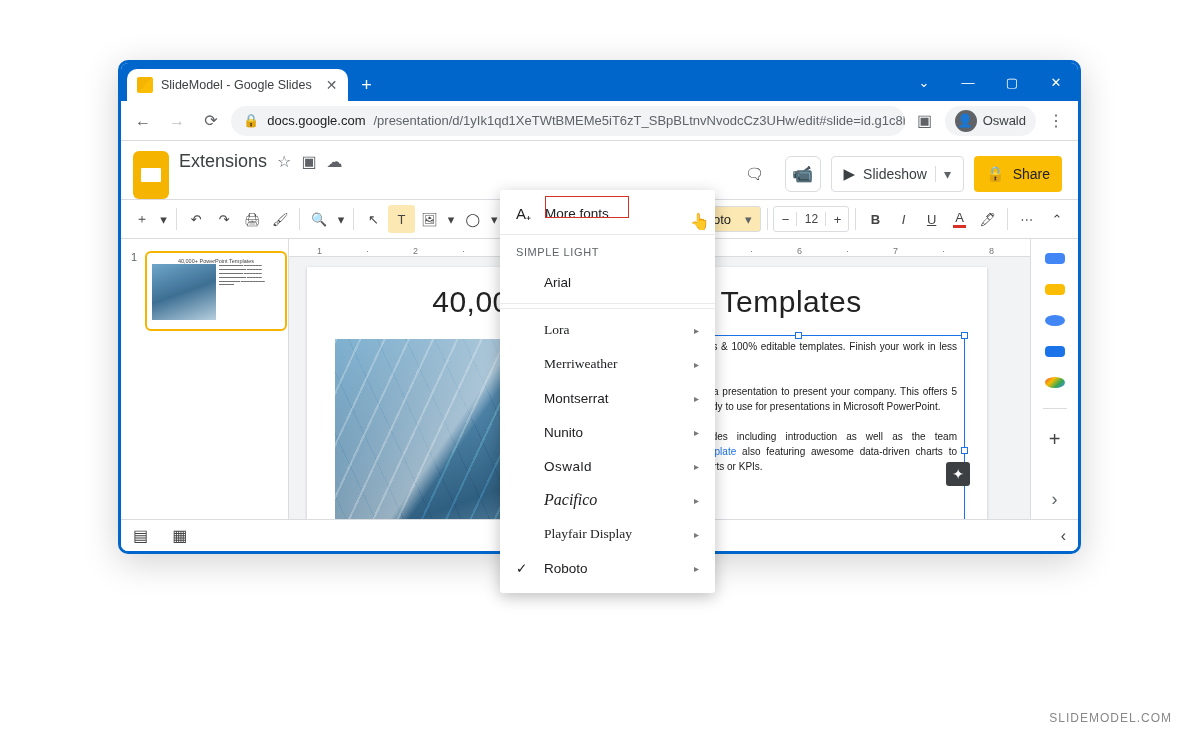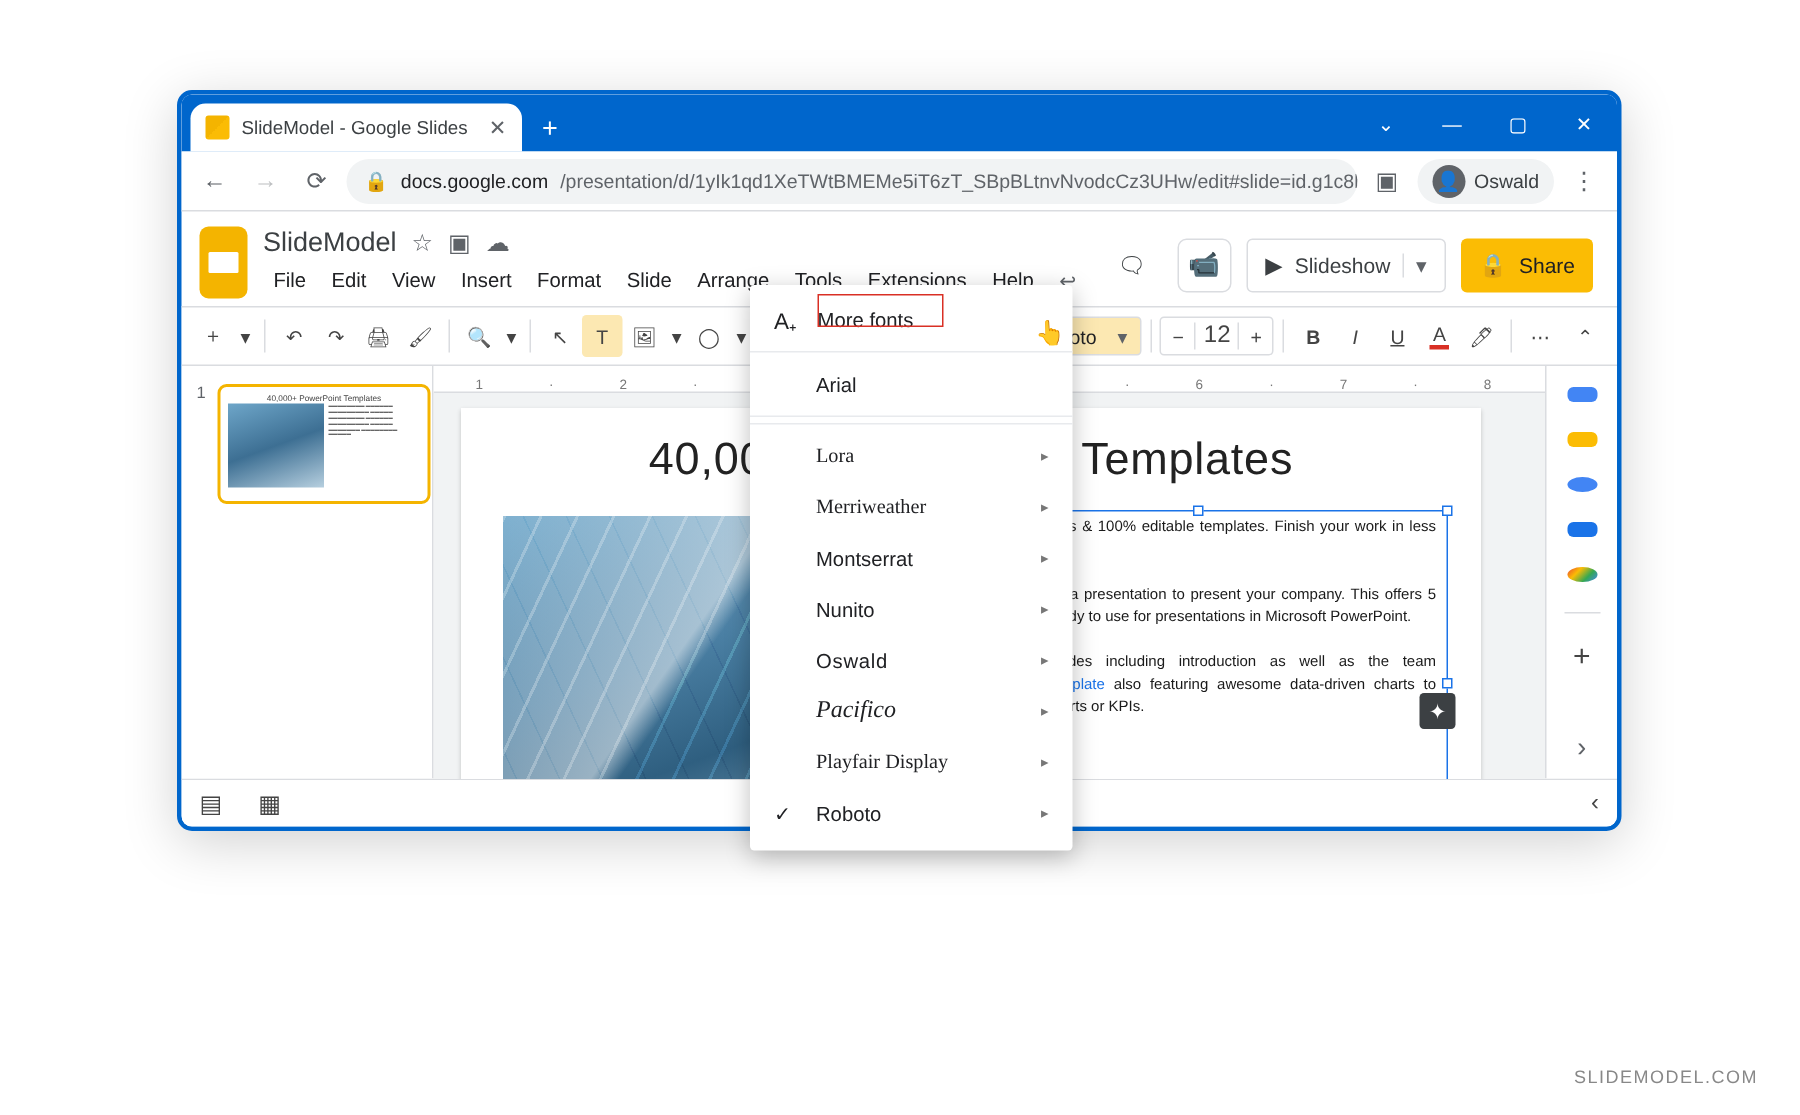--- a/index.html
+++ b/index.html
@@ -36,21 +36,21 @@
   .meet{width:36px; padding:0;justify-content:center; border-radius:6px;}
   .btnicon{font-size:15px;color:#3c4043;}
   
   .toolbar { height:40px; border-top:1px solid #dadce0; border-bottom:1px solid #dadce0; display:flex; align-items:center; padding:0 8px; gap:2px; color:#444; background:#fff; font-size:13px;}
   .tbtn{width:28px;height:28px;display:flex;align-items:center;justify-content:center;border-radius:3px;color:#444;}
   .tsep{width:1px;height:22px;background:#dadce0;margin:0 4px;}
   .tbtn.sel{background:#fce8b2;}
   .font-drop{height:26px;border:1px solid #dadce0;border-radius:3px;display:flex;align-items:center;padding:0 8px;gap:14px;background:#fce8b2;font-size:13px;color:#202124;}
   .sizebox{display:flex;align-items:center;border:1px solid #dadce0;border-radius:3px;height:26px;}
   .sizebox div{width:22px;display:flex;align-items:center;justify-content:center;font-size:13px;}
-  .sizebox .num{border-left:1px solid #dadce0;border-right:1px solid #dadce0;width:30px;font-size:16px;}
+  .sizebox .num{border-left:1px solid #dadce0;border-right:1px solid #dadce0;width:30px;font-size:12px;}
   
   .bodyarea{flex:1; display:flex; background:#f8f9fa; position:relative; overflow:hidden;}
   .thumbs{width:168px;background:#fff; border-right:1px solid #dadce0; padding:12px;}
   .thumb{position:relative;}
   .thumb .num{position:absolute;left:-2px;top:0;font-size:11px;color:#5f6368;}
   .thumb .card{margin-left:12px;width:142px;height:80px;border:2px solid #f4b400;border-radius:6px;background:#fff;padding:5px;font-size:5.5px;color:#444;overflow:hidden;}
   .thumb .timg{width:64px;height:56px;background:linear-gradient(160deg,#6ea6c9 0%,#3d6f93 50%,#b6cfdf 100%);float:left;margin-right:3px;}
   .canvaswrap{flex:1; position:relative; overflow:hidden;}
   .ruler-h{height:18px;background:#fff;border-bottom:1px solid #dadce0;font-size:9px;color:#777;display:flex;align-items:flex-end;padding-left:28px;gap:44px;}
   .canvasbg{position:absolute;top:18px;bottom:0;left:0;right:0;background:#f1f3f4;overflow:auto;}
@@ -121,37 +121,24 @@
       <div class="avatar">👤</div>
       <span>Oswald</span>
     </div>
     <div class="navicon">⋮</div>
   </div>
 
   <div class="docheader">
     <div class="docicon"></div>
     <div class="doccol">
       <div class="docname-row">
-        <span>SlideModel</span>
+        <span>Extensions</span>
         <span class="ic">☆</span>
         <span class="ic">▣</span>
         <span class="ic">☁</span>
-      </div>
-      <div class="menus">
-        <span>File</span>
-        <span>Edit</span>
-        <span>View</span>
-        <span>Insert</span>
-        <span>Format</span>
-        <span>Slide</span>
-        <span>Arrange</span>
-        <span>Tools</span>
-        <span>Extensions</span>
-        <span>Help</span>
-        <span class="ic" style="color:#5f6368">↩</span>
       </div>
     </div>
     <div class="docheader-right">
       <div class="btn" style="width:40px;padding:0;justify-content:center;border:none">
           <span class="btnicon">🗨</span>
         </div>
       <div class="btn meet">
           <span style="font-size:17px">📹</span>
         </div>
       <div class="btn">
@@ -298,20 +285,21 @@
     <span>‹</span>
   </div>
 </div>
 
 <div class="fontmenu">
   <div class="fm-row">
     <span style="font-size:15px">A₊</span>
     <span>More fonts</span>
   </div>
   <div style="height:1px;background:#e8eaed;margin:4px 0"></div>
+  <div class="fm-row small">SIMPLE LIGHT</div>
   <div class="fm-row">
       <span class="check"></span>
       <span>Arial</span>
     </div>
   <div style="height:1px;background:#e8eaed;margin:4px 0"></div>
   <div style="height:1px;background:#e8eaed;margin:4px 0"></div>
   <div class="fm-row">
       <span class="check"></span>
       <span style="font-family:Georgia,serif">Lora</span>
       <span class="arrow">▸</span>

